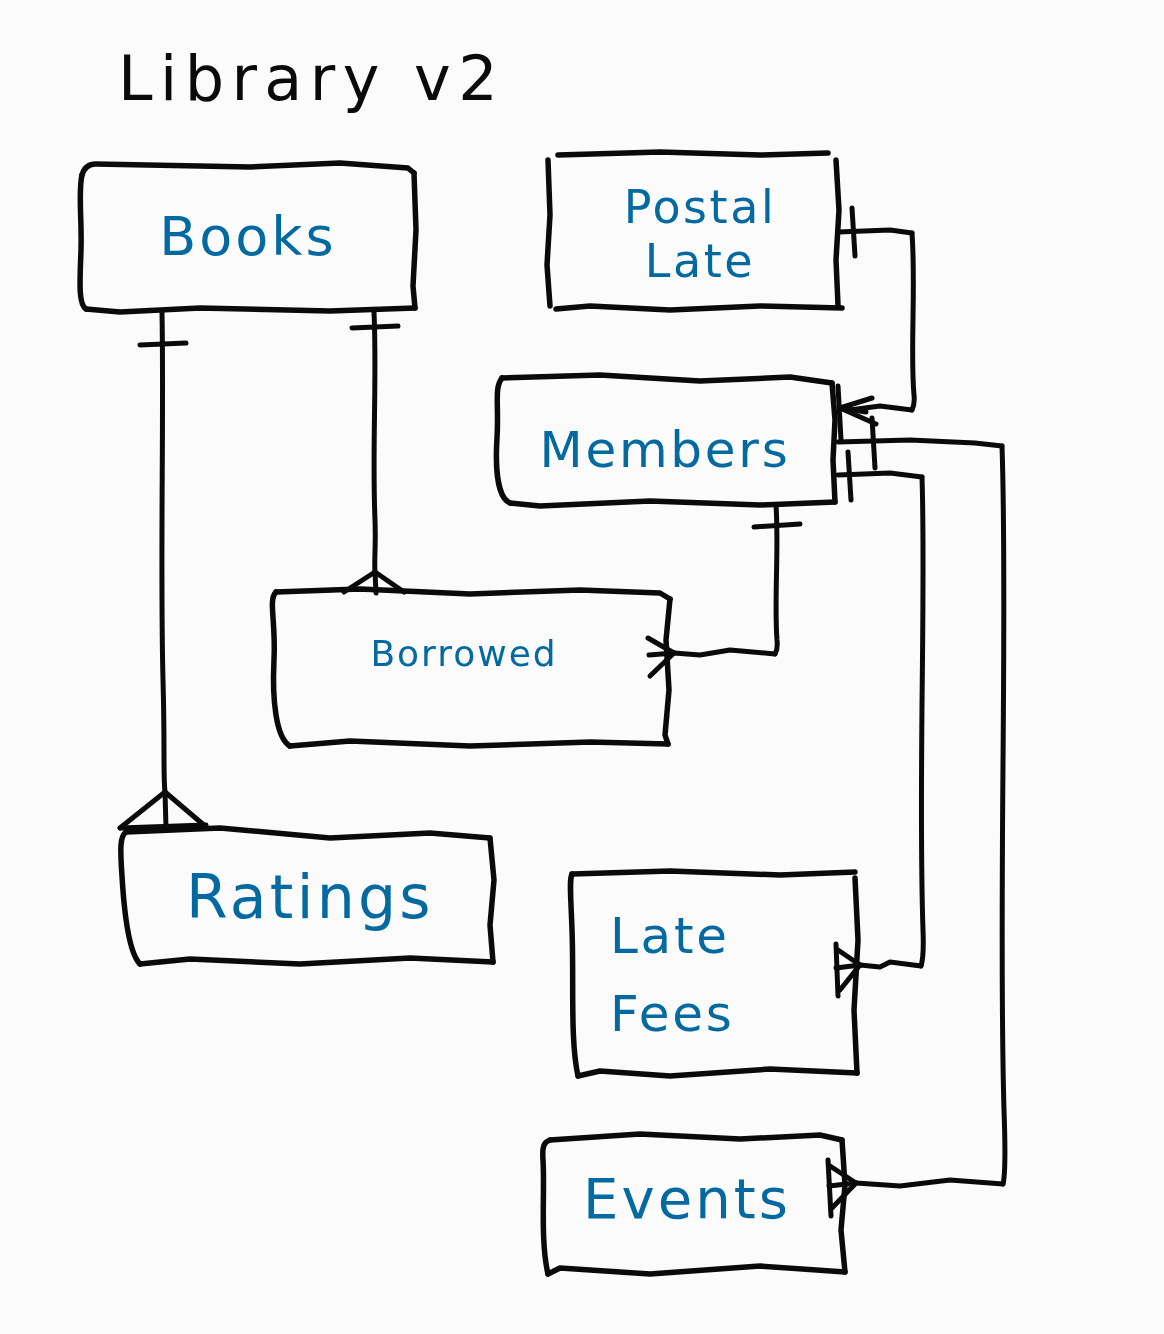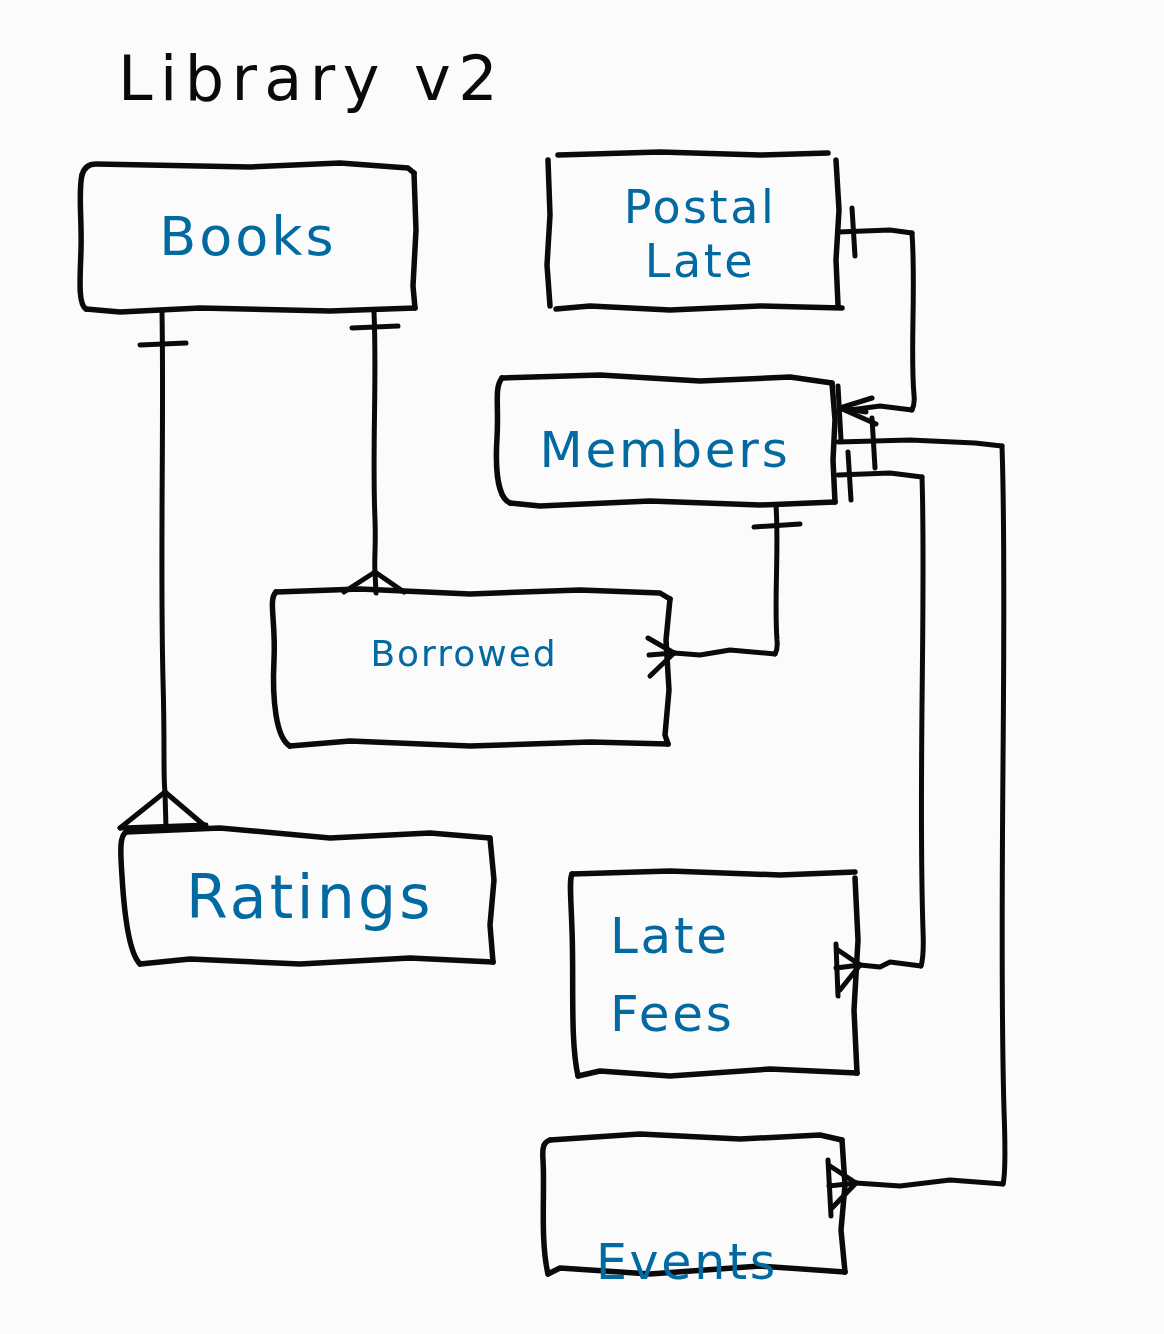--- a/index.html
+++ b/index.html
@@ -192,17 +192,17 @@
 
     <div class="entity-label" style="left:495px; top:421px; width:340px; font-size:50px;">Members</div>
 
     <div class="entity-label" style="left:268px; top:633px; width:392px; font-size:36px;">Borrowed</div>
 
     <div class="entity-label" style="left:130px; top:862px; width:360px; font-size:60px;">Ratings</div>
 
     <div class="entity-label" style="left:580px; top:898px; width:270px; font-size:50px; text-align:left; padding-left:30px; line-height:1.55;">Late
 Fees</div>
 
-    <div class="entity-label" style="left:542px; top:1234px; width:290px; font-size:49px;">Events</div>
+    <div class="entity-label" style="left:542px; top:1166px; width:290px; font-size:56px;">Events</div>
 
   </div>
 
 </div>
 
 </body></html>

